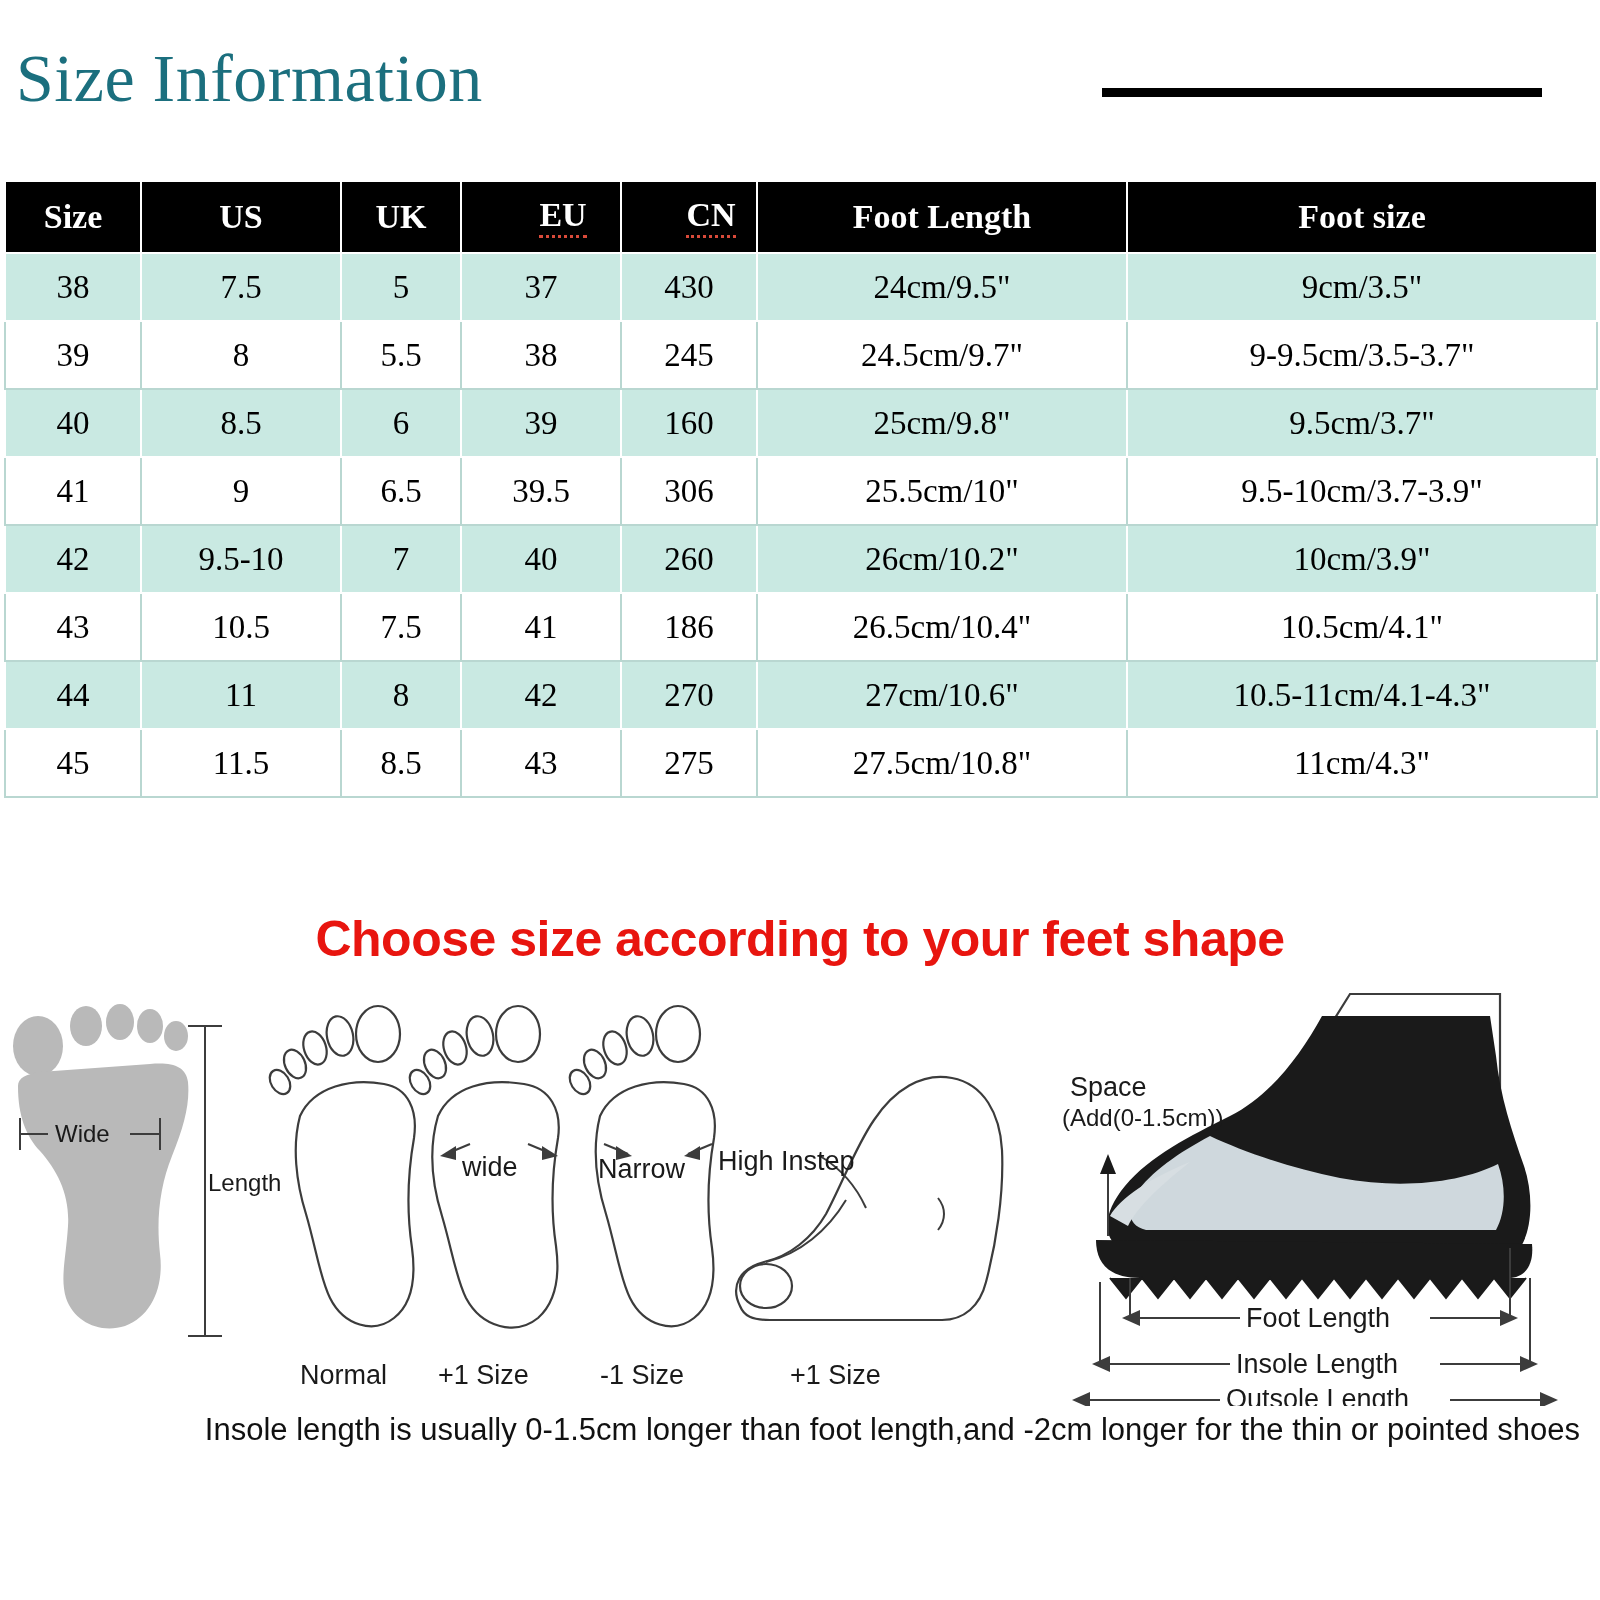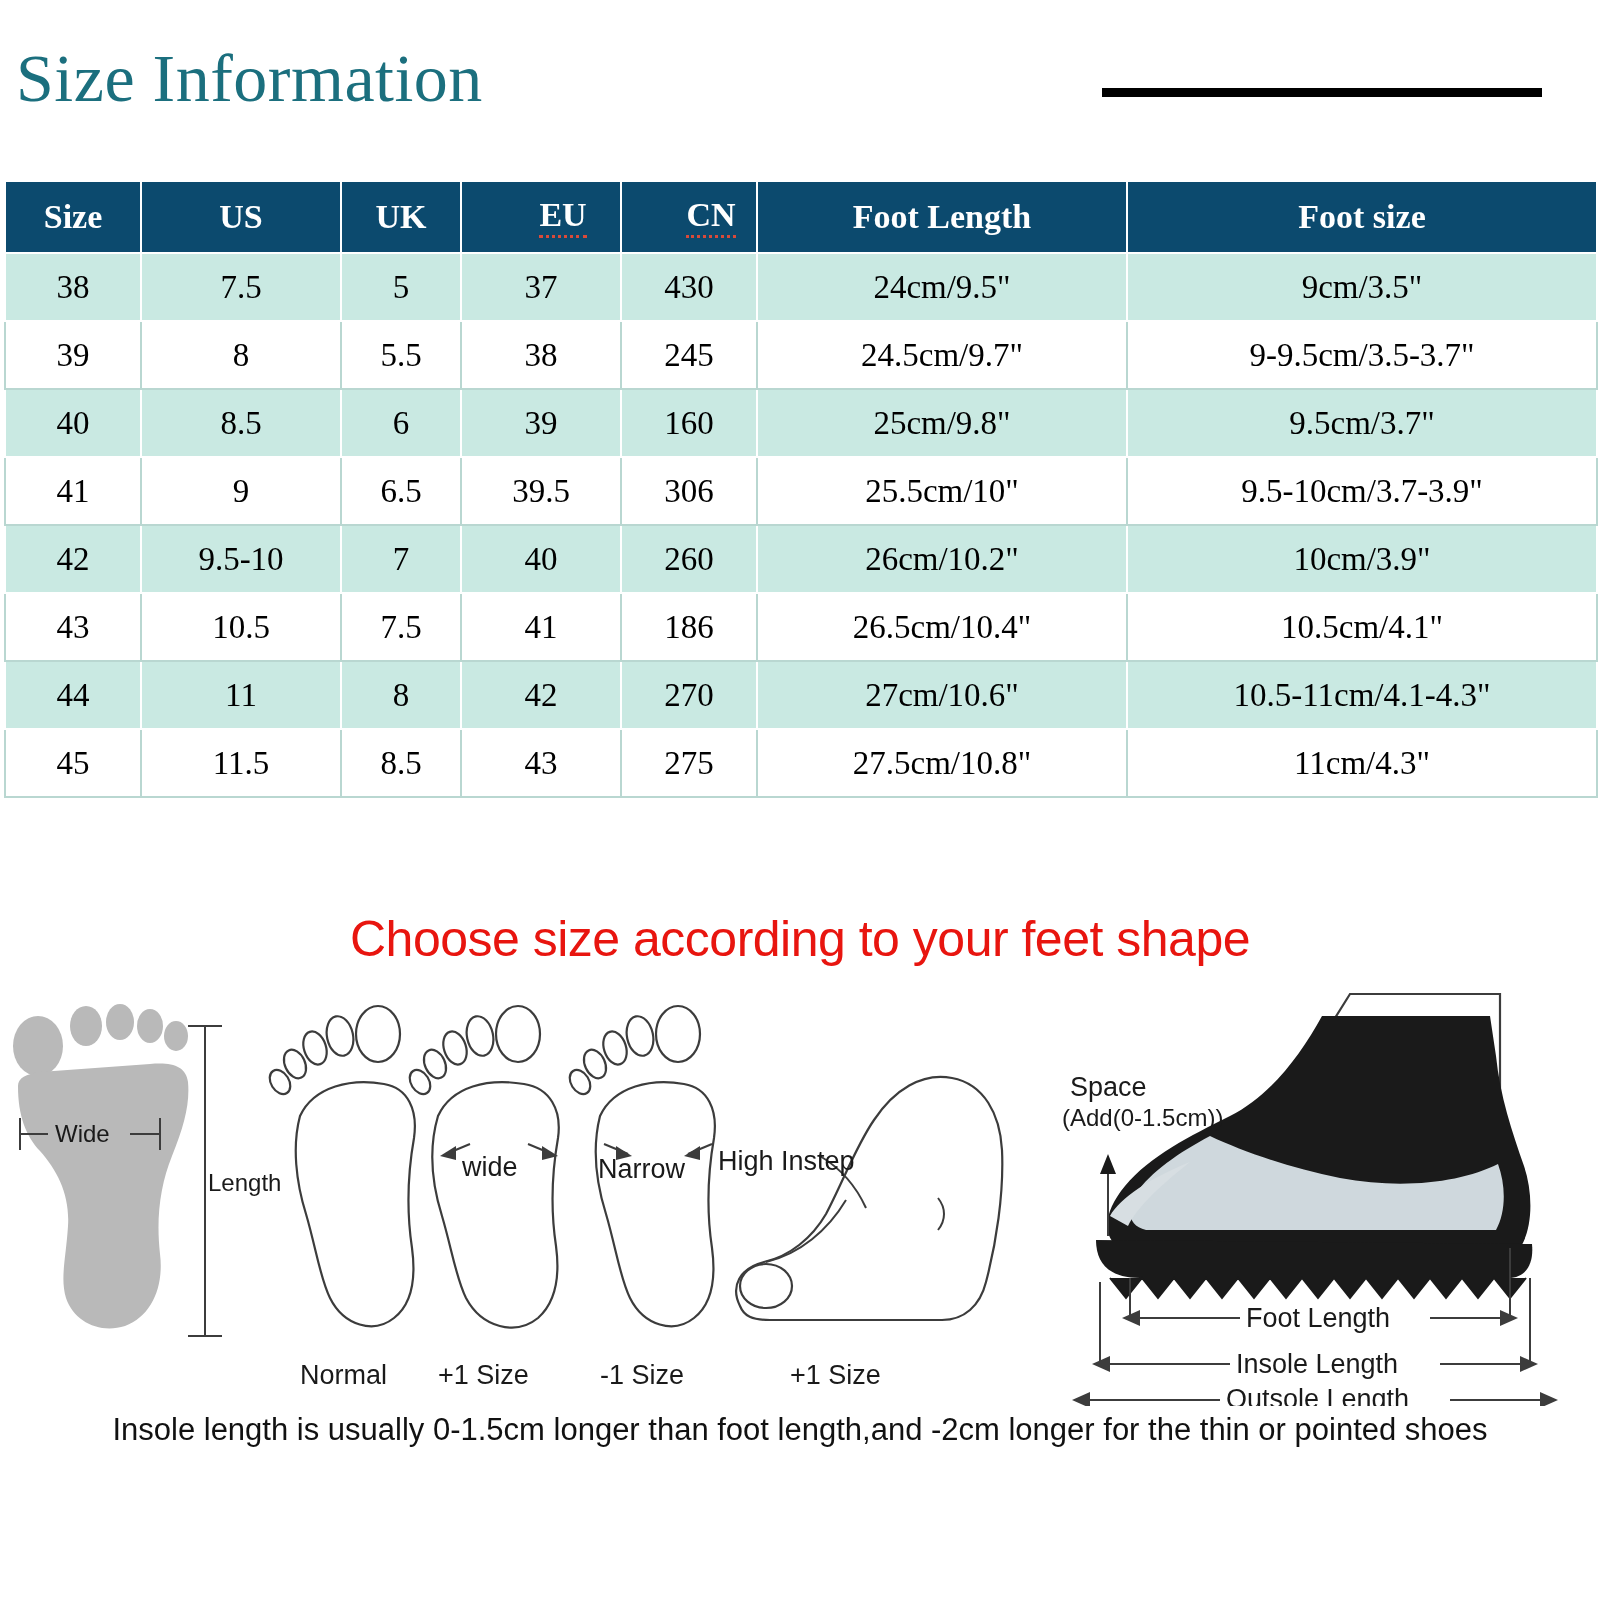--- a/index.html
+++ b/index.html
@@ -58,21 +58,21 @@
   table.size-table th, table.size-table td {
     border: 2px solid #ffffff;
     text-align: center;
     font-size: 33px;
     color: #000;
     height: 68px;
     padding: 0 4px;
     white-space: nowrap;
   }
   table.size-table thead th {
-    background: #0c4a6e;
+    background: #000000;
     color: #ffffff;
     font-size: 34px;
     height: 72px;
   }
   table.size-table tbody tr.odd td { background: #c9e9e2; }
   table.size-table tbody tr.even td { background: #ffffff; }
   table.size-table tbody tr.even td { border: 2px solid #b9d7d1; }
   .col-size { width: 136px; }
   .col-us   { width: 200px; }
   .col-uk   { width: 120px; }
@@ -86,21 +86,21 @@
     border-bottom: 3px dotted #d94a3a;
     padding-bottom: 1px;
     margin-left: 44px;
   }
 
   
   .red-heading {
     text-align: center;
     color: #e8150f;
     font-size: 50px;
-    font-weight: normal;
+    font-weight: bold;
     font-family: "Liberation Sans", sans-serif;
     margin-top: 112px;
     letter-spacing: -0.5px;
   }
 
   
   .diagrams {
     position: relative;
     margin-top: 18px;
     height: 420px;
@@ -117,21 +117,21 @@
     fill: none;
     stroke: #3c3c3c;
     stroke-width: 2.2;
   }
   .gray-fill { fill: #b9b9b9; stroke: none; }
   .thin { stroke: #3c3c3c; stroke-width: 2; fill: none; }
 
   
   .footer-note {
     margin-top: 6px;
-    text-align: center;
+    text-align: right;
     font-family: "Liberation Sans", sans-serif;
     font-size: 31px;
     color: #111;
     padding: 0 20px;
   }
 </style>
 </head>
 <body>
 
 <div class="page">

